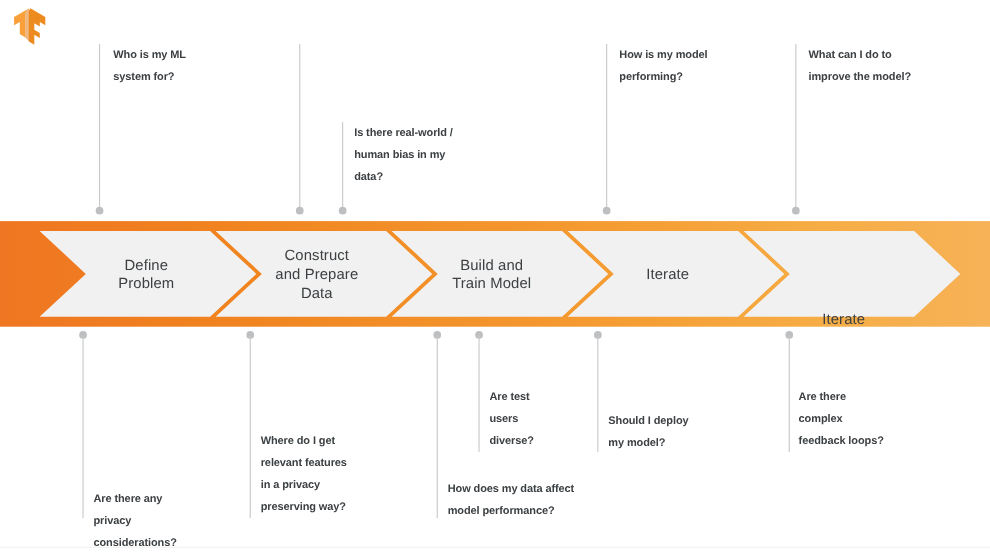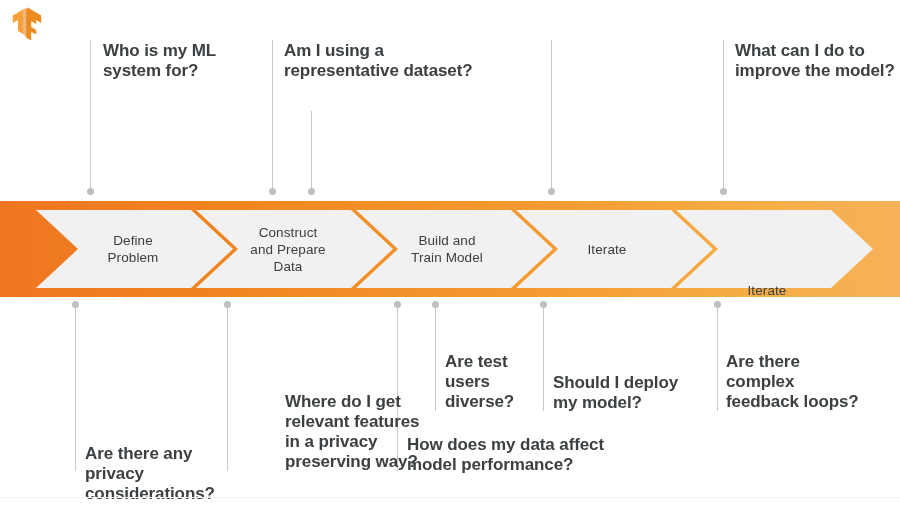--- a/index.html
+++ b/index.html
@@ -70,21 +70,21 @@
     height: 7px;
     border-radius: 50%;
     background: #bdbfc1;
   }
 
   
   .question {
     position: absolute;
     color: #3c4043;
     font-weight: 700;
-    font-size: 17px;
+    font-size: 10px;
     line-height: 20px;
     letter-spacing: -0.1px;
     white-space: pre-line;
   }
 
   
   #footer-rule {
     position: absolute;
     left: 0;
     top: 497px;
@@ -117,24 +117,27 @@
 
   <div class="conn" style="left:551px; top:40px; height:151px;"></div>
   <div class="dot" style="left:548px; top:188px;"></div>
 
   <div class="conn" style="left:723px; top:40px; height:151px;"></div>
   <div class="dot" style="left:720px; top:188px;"></div>
 
   <div class="question" style="left:103px; top:41px; width:170px;">Who is my ML
 system for?</div>
 
-  <div class="question" style="left:284px; top:41px; width:230px;">Am I using a
-representative dataset?</div>
-
-
+
+  <div class="question" style="left:322px; top:112px; width:190px;">Is there real-world /
+human bias in my
+data?</div>
+
+  <div class="question" style="left:563px; top:41px; width:180px;">How is my model
+performing?</div>
 
   <div class="question" style="left:735px; top:41px; width:190px;">What can I do to
 improve the model?</div>
 
   <div id="band">
     <svg id="band-svg" viewBox="0 0 900 96" preserveAspectRatio="none" xmlns="http://www.w3.org/2000/svg">
 
       <path d="M36,9 L191,9 L233,48 L191,87 L36,87 L78,48 Z" fill="#f1f1f1"></path>
 
       <path d="M196,9 L351,9 L393,48 L351,87 L196,87 L238,48 Z" fill="#f1f1f1"></path>
@@ -172,21 +175,21 @@
   <div class="dot" style="left:540px; top:301px;"></div>
   <div class="conn" style="left:543px; top:305px; height:106px;"></div>
 
   <div class="dot" style="left:714px; top:301px;"></div>
   <div class="conn" style="left:717px; top:305px; height:106px;"></div>
 
   <div class="question" style="left:85px; top:412px; width:160px;margin-top:32px;">Are there any
 privacy
 considerations?</div>
 
-  <div class="question" style="left:237px; top:392px; width:180px;margin-left:48px;">Where do I get
+  <div class="question" style="left:237px; top:392px; width:180px;">Where do I get
 relevant features
 in a privacy
 preserving way?</div>
 
   <div class="question" style="left:445px; top:352px; width:100px;">Are test
 users
 diverse?</div>
 
   <div class="question" style="left:407px; top:435px; width:240px;">How does my data affect
 model performance?</div>

